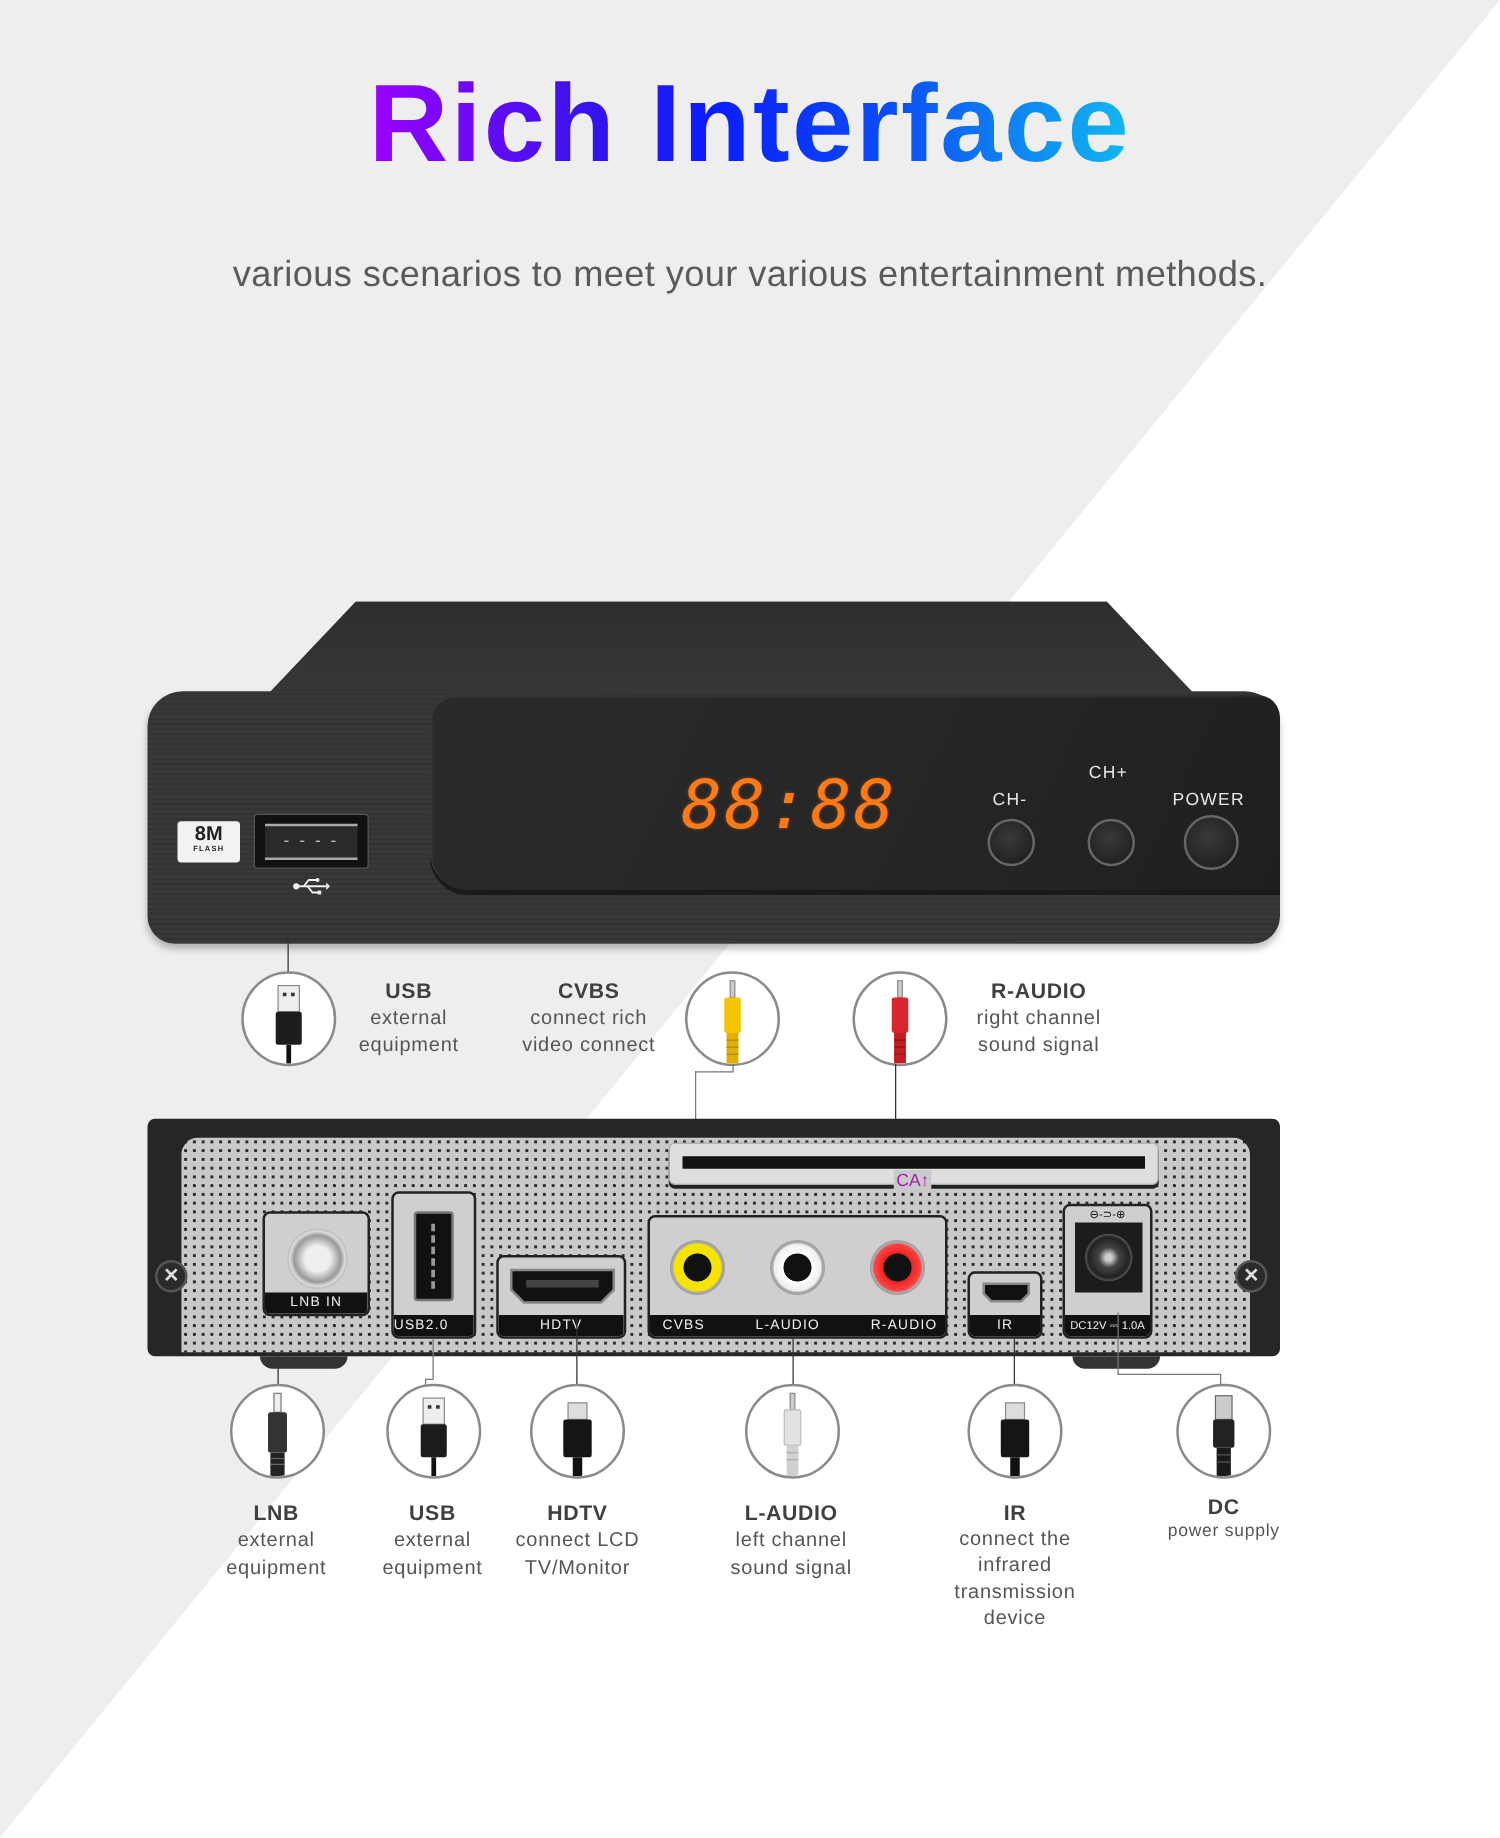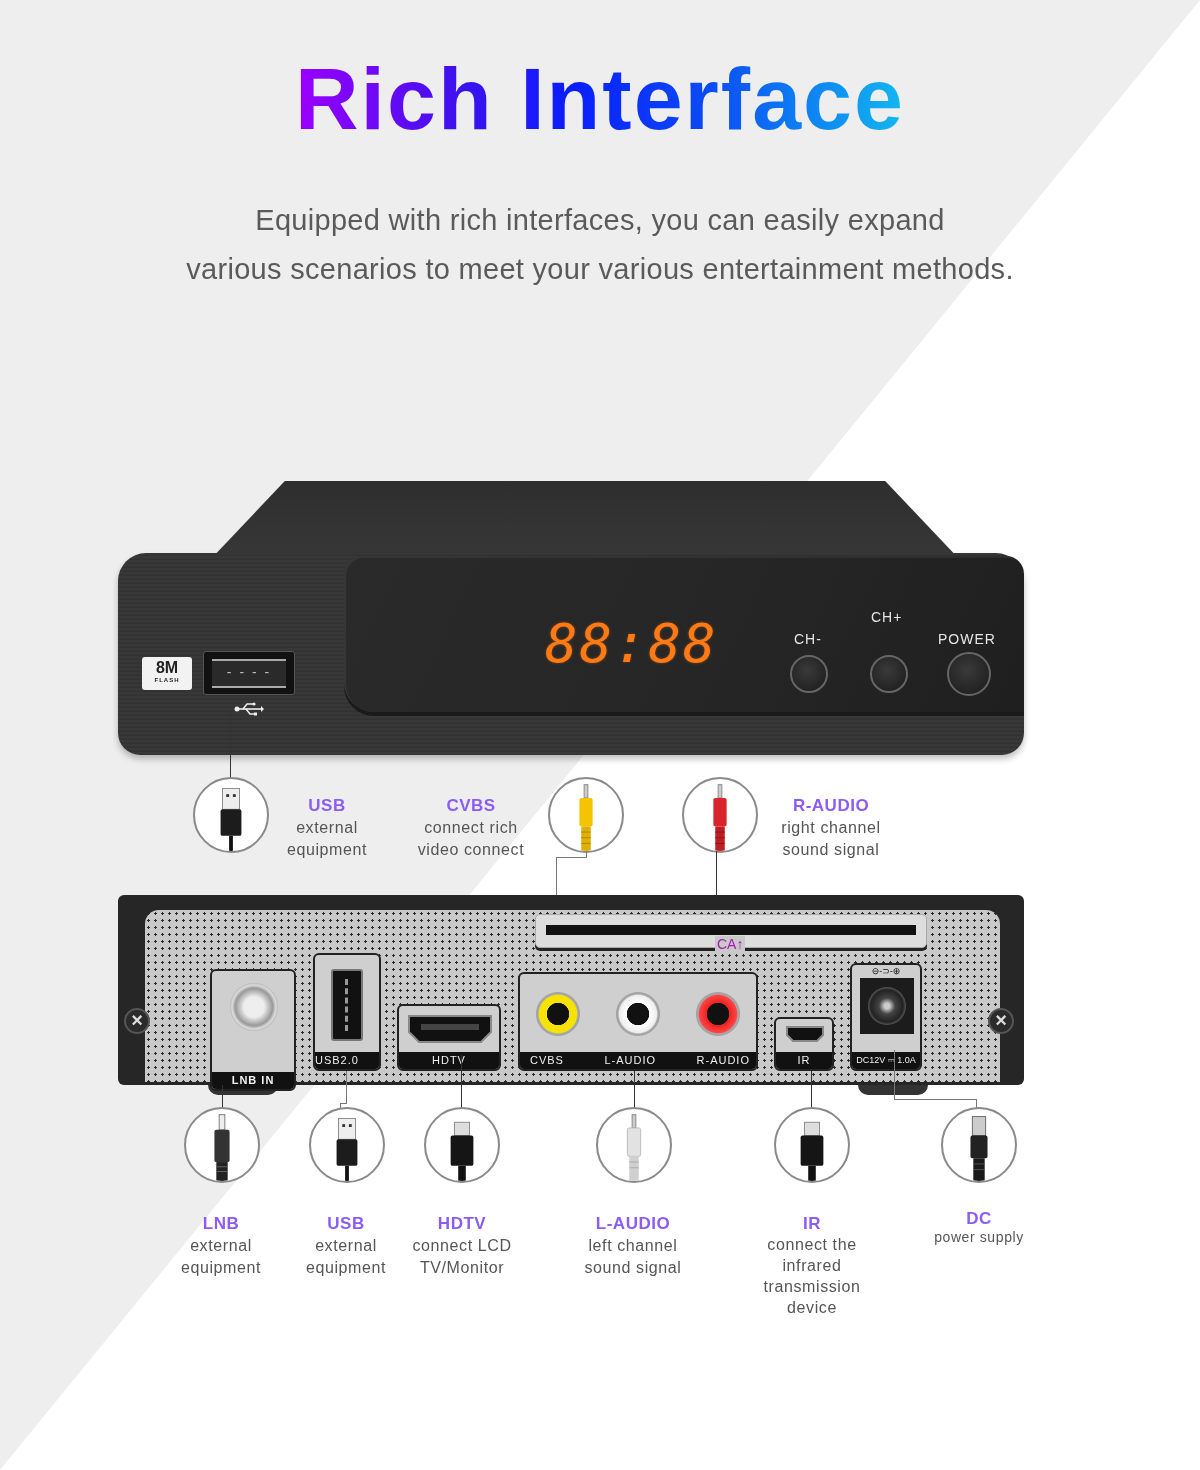--- a/index.html
+++ b/index.html
@@ -69,21 +69,21 @@
   .line { position: absolute; background: #333; }
   .line.grey { background: #777; }
 
   
   .plug-circle {
     position: absolute; border-radius: 50%; border: 2px solid #8a8a8a; background: #fff; overflow: hidden;
   }
   .plug-circle svg { width: 100%; height: 100%; }
 
   .lbl { position: absolute; text-align: center; color: #555; font-size: 16px; line-height: 22px; letter-spacing: 0.6px; }
-  .lbl .h { display: block; color: #8b5cf6; font-weight: 700; font-size: 17px; letter-spacing: 0.5px; margin-top: 13px; }
+  .lbl .h { display: block; color: #404040; font-weight: 700; font-size: 17px; letter-spacing: 0.5px; }
 
   
   .back-frame {
     position: absolute; left: 118px; top: 895px; width: 906px; height: 190px;
     background: #262626; border-radius: 6px;
   }
   .back-panel {
     position: absolute; left: 145px; top: 910px; width: 855px; height: 172px;
     background-color: #c9c9c9;
     background-image: radial-gradient(circle, #2a2a2a 1.1px, transparent 1.4px);
@@ -114,21 +114,20 @@
 </style>
 </head>
 <body>
 
 <svg class="bg-diag" viewBox="0 0 1200 1470" preserveAspectRatio="none">
   <polygon points="0,0 1200,0 0,1470" fill="#eeeeee"></polygon>
 </svg>
 
 <h1 class="title"><span>Rich Interface</span></h1>
 <div class="subtitle">
-  <div>Equipped with rich interfaces, you can easily expand</div>
   <div>various scenarios to meet your various entertainment methods.</div>
 </div>
 
 <div>
   <div class="front-top"></div>
   <div class="front-body"></div>
   <div class="front-panel"></div>
 
   <div class="badge-8m">
     <span class="big">8M</span>
@@ -221,21 +220,21 @@
   <div class="foot" style="left:858px;top:1085px;width:70px;"></div>
 
   <div class="screw" style="left:124px;top:1008px;">×</div>
   <div class="screw" style="left:988px;top:1008px;">×</div>
 
   <div class="ca-slot">
       <div class="bar"></div>
     </div>
   <div class="ca-label">CA↑</div>
 
-  <div class="port-box" style="left:210px;top:969px;width:86px;height:122px;font-weight:bold;">
+  <div class="port-box" style="left:210px;top:969px;width:86px;height:84px;">
     <div style="position:absolute;left:18px;top:12px;width:48px;height:48px;border-radius:50%;background:radial-gradient(circle,#eee 30%,#999 55%,#ddd 65%,#777 80%);"></div>
     <div class="cap" style="text-align:center;">LNB  IN</div>
   </div>
 
   <div class="port-box" style="left:313px;top:953px;width:68px;height:118px;">
     <div style="position:absolute;left:16px;top:14px;width:32px;height:72px;background:#111;border:2px solid #777;border-radius:3px;">
       <div style="position:absolute;left:12px;top:8px;width:4px;height:52px;border-left:3px dashed #999;"></div>
     </div>
     <div class="cap" style="text-align:left;">USB2.0</div>
   </div>

